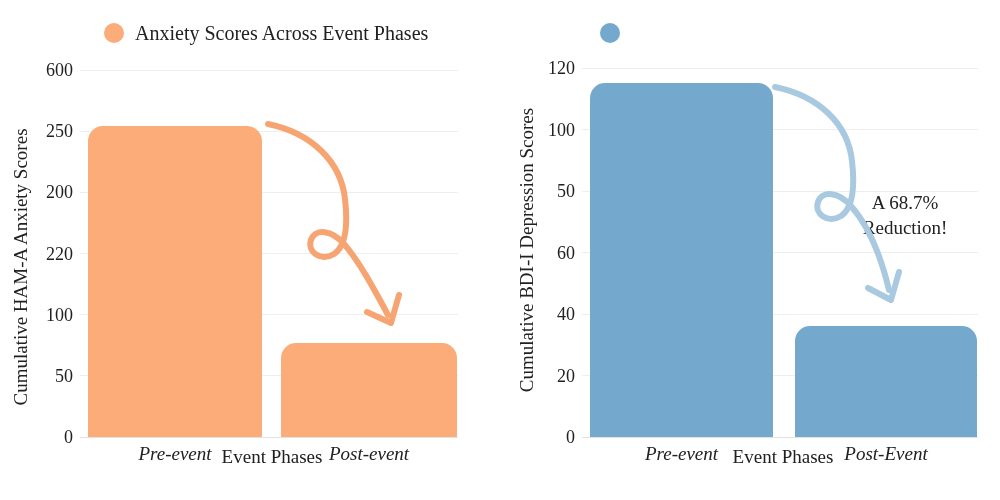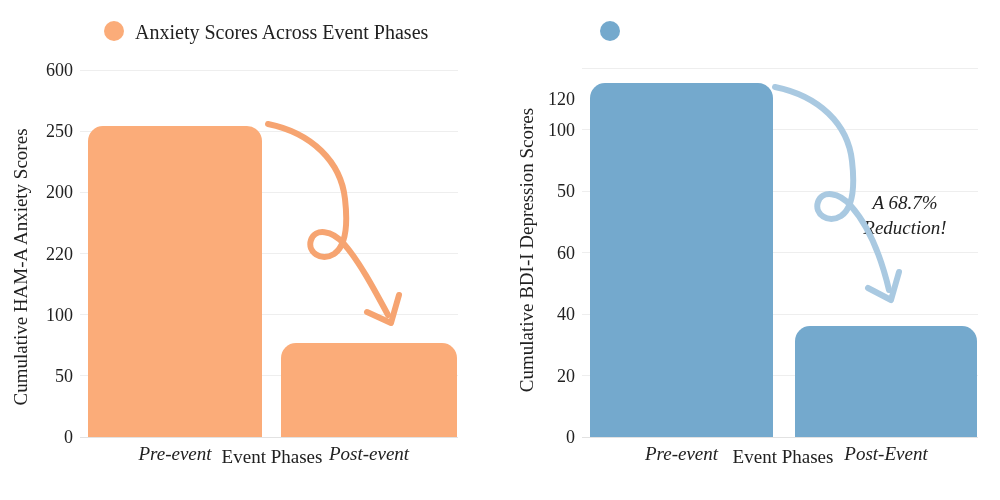--- a/index.html
+++ b/index.html
@@ -14,20 +14,21 @@
     background: #ffffff;
     font-family: "Liberation Serif", "DejaVu Serif", serif;
     color: #212121;
     overflow: hidden;
   }
   .legend {
     position: absolute;
     top: 21px;
     height: 24px;
     display: flex;
+    align-items: center;
     gap: 11px;
   }
   .legend.left  { left: 104px; }
   .legend.right { left: 600px; }
   .dot {
     width: 20px;
     height: 20px;
     border-radius: 50%;
     flex: 0 0 auto;
   }
@@ -55,21 +56,21 @@
   .xtitle.right { left: 673px; }
   .annotation {
     position: absolute;
     width: 170px;
     font-size: 19px;
     line-height: 25px;
     text-align: center;
     z-index: 4;
   }
   .annotation.left  { left: 315px; top: 201px; }
-  .annotation.right { left: 820px; top: 190px; font-style: italic; }
+  .annotation.right { left: 820px; top: 190px; }
   .gridline {
     position: absolute;
     height: 1px;
     background: #eeeeee;
   }
   .gridline.zero { background: #e2e2e2; }
   .tick-label {
     position: absolute;
     width: 60px;
     font-size: 18px;
@@ -151,18 +152,18 @@
     <div class="tick-label" style="left: 515px; top: 363.5px;">20</div>
     <div class="gridline" style="left: 582px; width: 396px; top: 313.5px;"></div>
     <div class="tick-label" style="left: 515px; top: 302px;">40</div>
     <div class="gridline" style="left: 582px; width: 396px; top: 252px;"></div>
     <div class="tick-label" style="left: 515px; top: 240.5px;">60</div>
     <div class="gridline" style="left: 582px; width: 396px; top: 190.5px;"></div>
     <div class="tick-label" style="left: 515px; top: 179px;">50</div>
     <div class="gridline" style="left: 582px; width: 396px; top: 129px;"></div>
     <div class="tick-label" style="left: 515px; top: 117.5px;">100</div>
     <div class="gridline" style="left: 582px; width: 396px; top: 67.5px;"></div>
-    <div class="tick-label" style="left: 515px; top: 56px; margin-top: 31px;">120</div>
+    <div class="tick-label" style="left: 515px; top: 56px;">120</div>
     <div class="bar" style="left: 590px; width: 183px; top: 83.375px; height: 353.625px; background: rgb(116, 169, 205);"></div>
     <div class="xcat" style="left: 601.5px;">Pre-event</div>
     <div class="bar" style="left: 795px; width: 182px; top: 326.3px; height: 110.7px; background: rgb(116, 169, 205);"></div>
     <div class="xcat" style="left: 806px;">Post-Event</div>
   </div>
 
 </body></html>

